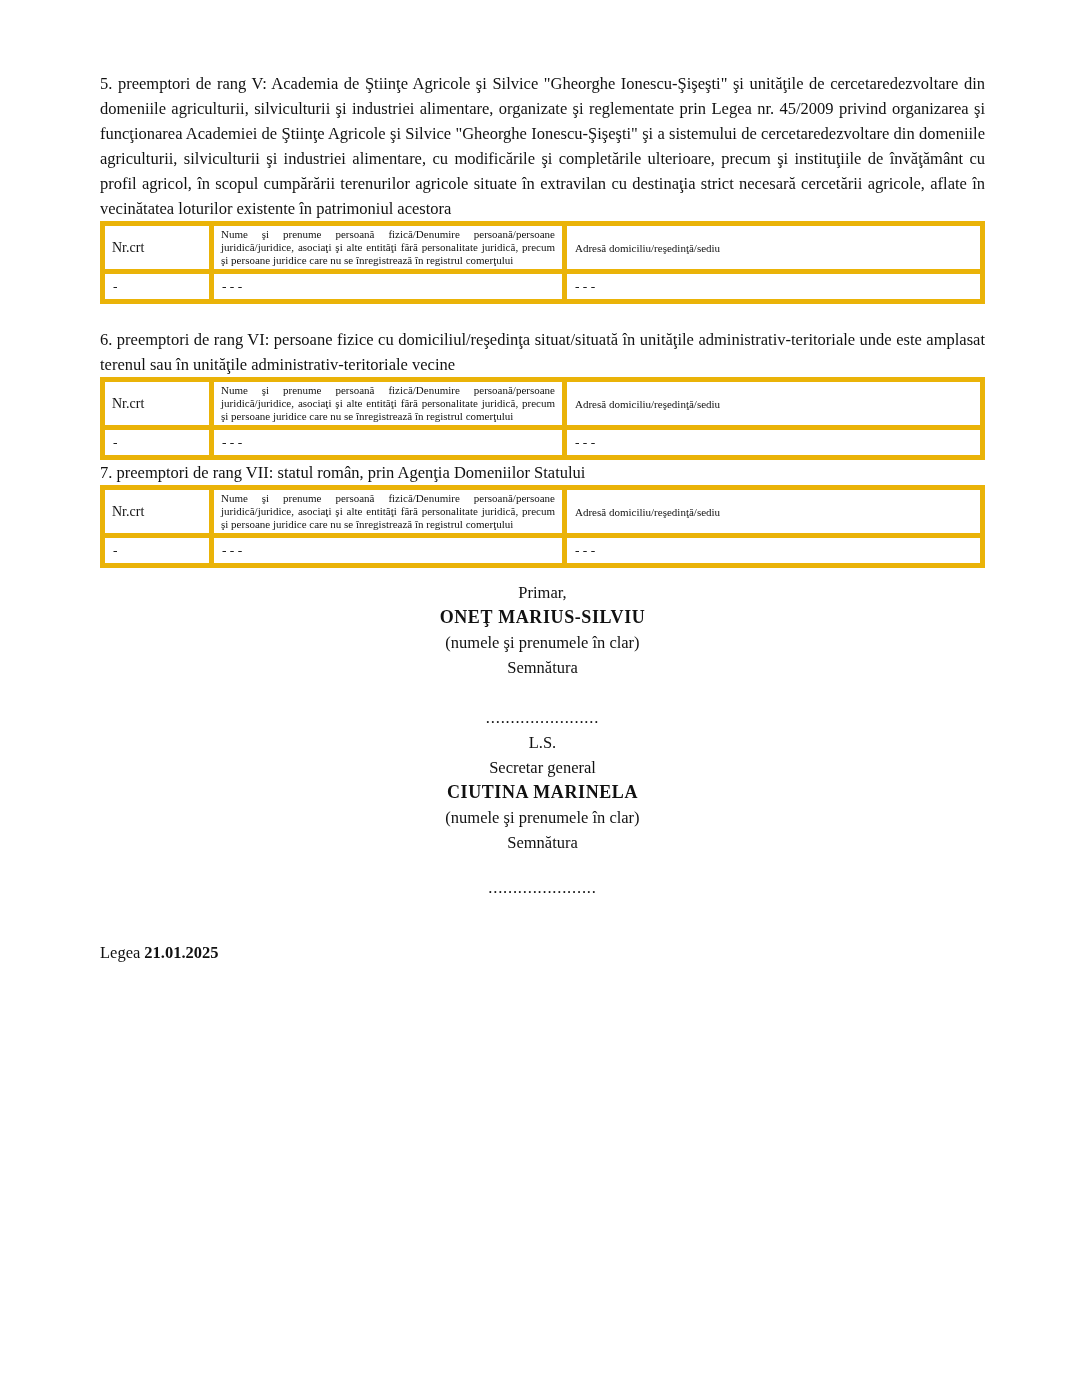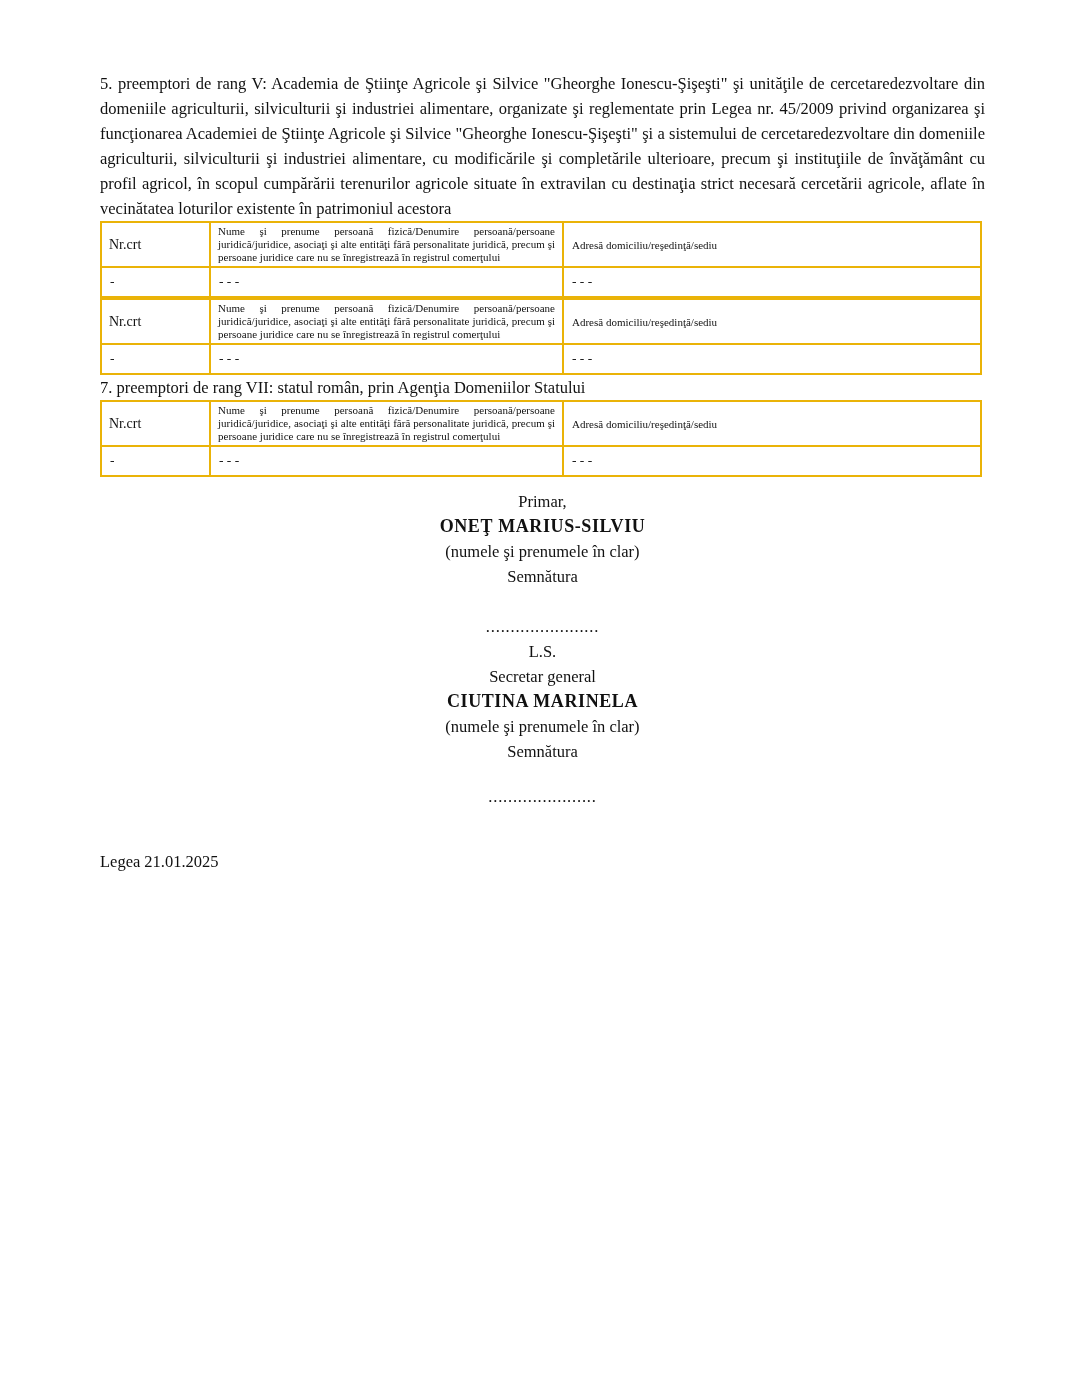--- a/index.html
+++ b/index.html
@@ -27,21 +27,21 @@
   .p6 { margin-top: 23px; }
   .p7 { }
 
   table.ptable {
     border-collapse: collapse;
     table-layout: fixed;
     width: 880px;
     border: 2px solid #1a1a1a;
   }
   table.ptable td {
-    border: 2px solid #eab308;
+    border: 5px solid #eab308;
     vertical-align: middle;
     overflow: hidden;
   }
   .col-nr   { width: 109px; }
   .col-name { width: 353px; }
   .col-addr { width: 418px; }
   tr.head td { height: 43px; }
   tr.body td { height: 30px; }
   td.cell-nr {
     font-size: 14px;
@@ -77,21 +77,21 @@
   .spacer-25 { height: 25px; }
   .spacer-20 { height: 20px; }
   .dots { letter-spacing: 0.8px; }
 
   .date-line {
     margin-top: 40px;
     font-size: 16.5px;
     line-height: 25px;
     text-align: left;
   }
-  .date-value { font-weight: normal; margin-left: 4px; }
+  .date-value { font-weight: bold; margin-left: 4px; }
 </style>
 </head>
 <body>
 
 <div class="page">
 
   <p class="para">5. preemptori de rang V: Academia de Ştiinţe Agricole şi Silvice "Gheorghe Ionescu-Şişeşti" şi unităţile de cercetaredezvoltare din domeniile agriculturii, silviculturii şi industriei alimentare, organizate şi reglementate prin Legea nr. 45/2009 privind organizarea şi funcţionarea Academiei de Ştiinţe Agricole şi Silvice "Gheorghe Ionescu-Şişeşti" şi a sistemului de cercetaredezvoltare din domeniile agriculturii, silviculturii şi industriei alimentare, cu modificările şi completările ulterioare, precum şi instituţiile de învăţământ cu profil agricol, în scopul cumpărării terenurilor agricole situate în extravilan cu destinaţia strict necesară cercetării agricole, aflate în vecinătatea loturilor existente în patrimoniul acestora</p>
 
   <table class="ptable">
     <colgroup>
@@ -106,20 +106,21 @@
         <td class="cell-addr-h">Adresă domiciliu/reşedinţă/sediu</td>
       </tr>
       <tr class="body">
         <td class="cell-nr cell-val">-</td>
         <td class="cell-val">- - -</td>
         <td class="cell-val">- - -</td>
       </tr>
     </tbody>
   </table>
 
+  <p class="para p6">6. preemptori de rang VI: persoane fizice cu domiciliul/reşedinţa situat/situată în unităţile administrativ-teritoriale unde este amplasat terenul sau în unităţile administrativ-teritoriale vecine</p>
 
   <table class="ptable">
     <colgroup>
         <col class="col-nr">
         <col class="col-name">
         <col class="col-addr">
       </colgroup>
     <tbody>
       <tr class="head">
         <td class="cell-nr">Nr.crt</td>

